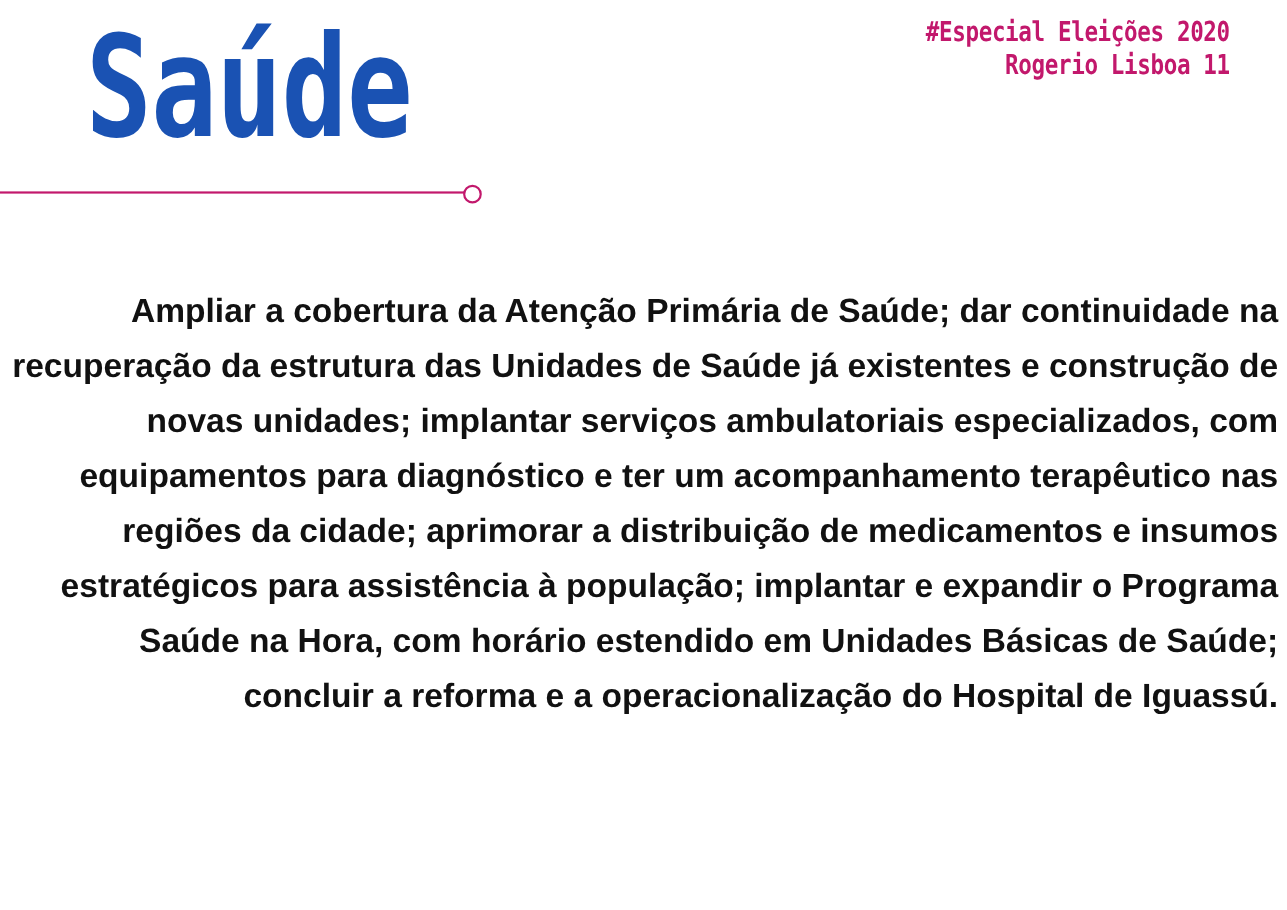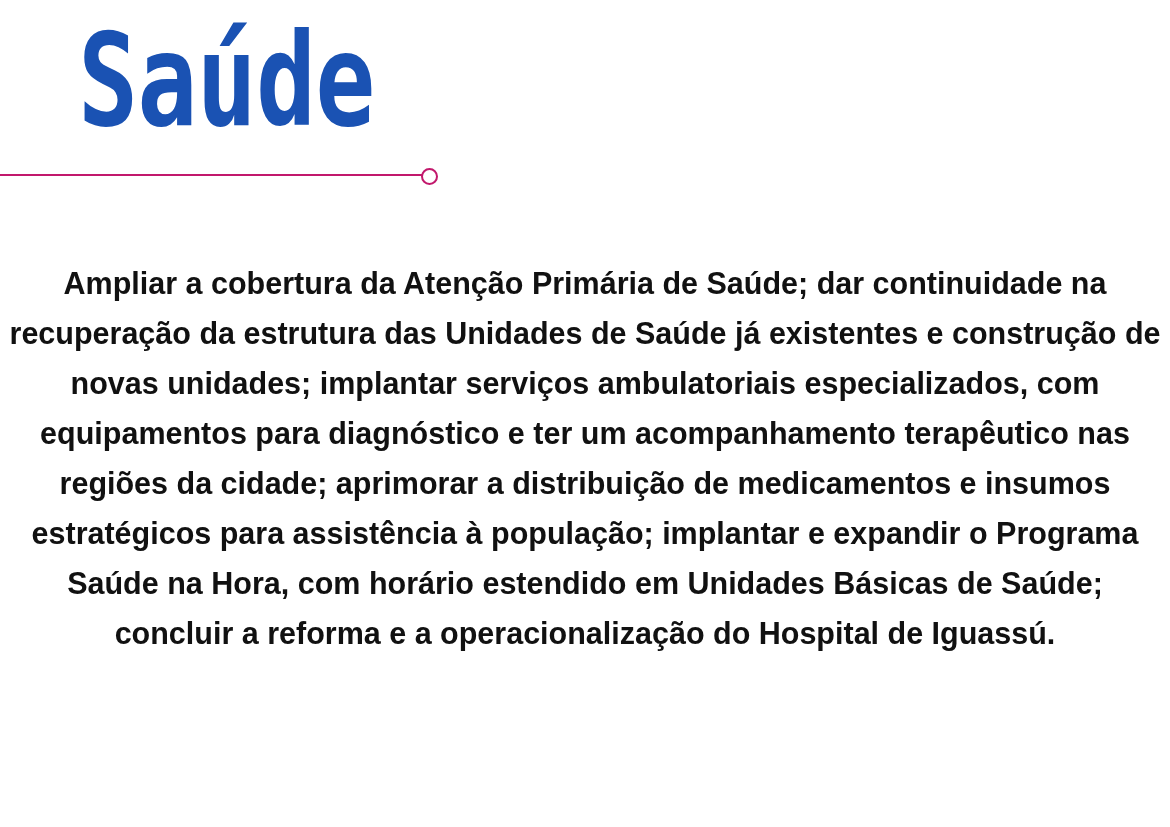--- a/index.html
+++ b/index.html
@@ -85,34 +85,38 @@
   }
 
   
   .body-text {
     position: absolute;
     left: 0;
     top: 258px;
     width: 1170px;
     padding: 0 8px;
     box-sizing: border-box;
-    text-align: center;
+    text-align: right;
     color: #111111;
     font-family: "Liberation Sans", sans-serif;
     font-weight: bold;
     font-size: 30.5px;
     line-height: 50px;
     text-indent: 0;
   }
 </style>
 </head>
 <body>
 
 <div class="page">
 
+  <div class="header-meta">
+    <div class="meta-line">#Especial Eleições 2020</div>
+    <div class="meta-line">Rogerio Lisboa 11</div>
+  </div>
 
   <div class="title">Saúde</div>
 
   <div class="rule-wrap">
     <div class="rule-line"></div>
     <div class="rule-dot"></div>
   </div>
 
   <div class="body-text">Ampliar a cobertura da Atenção Primária de Saúde; dar continuidade na recuperação da estrutura das Unidades de Saúde já existentes e construção de novas unidades; implantar serviços ambulatoriais especializados, com equipamentos para diagnóstico e ter um acompanhamento terapêutico nas regiões da cidade; aprimorar a distribuição de medicamentos e insumos estratégicos para assistência à população; implantar e expandir o Programa Saúde na Hora, com horário estendido em Unidades Básicas de Saúde; concluir a reforma e a operacionalização do Hospital de Iguassú.</div>
 

